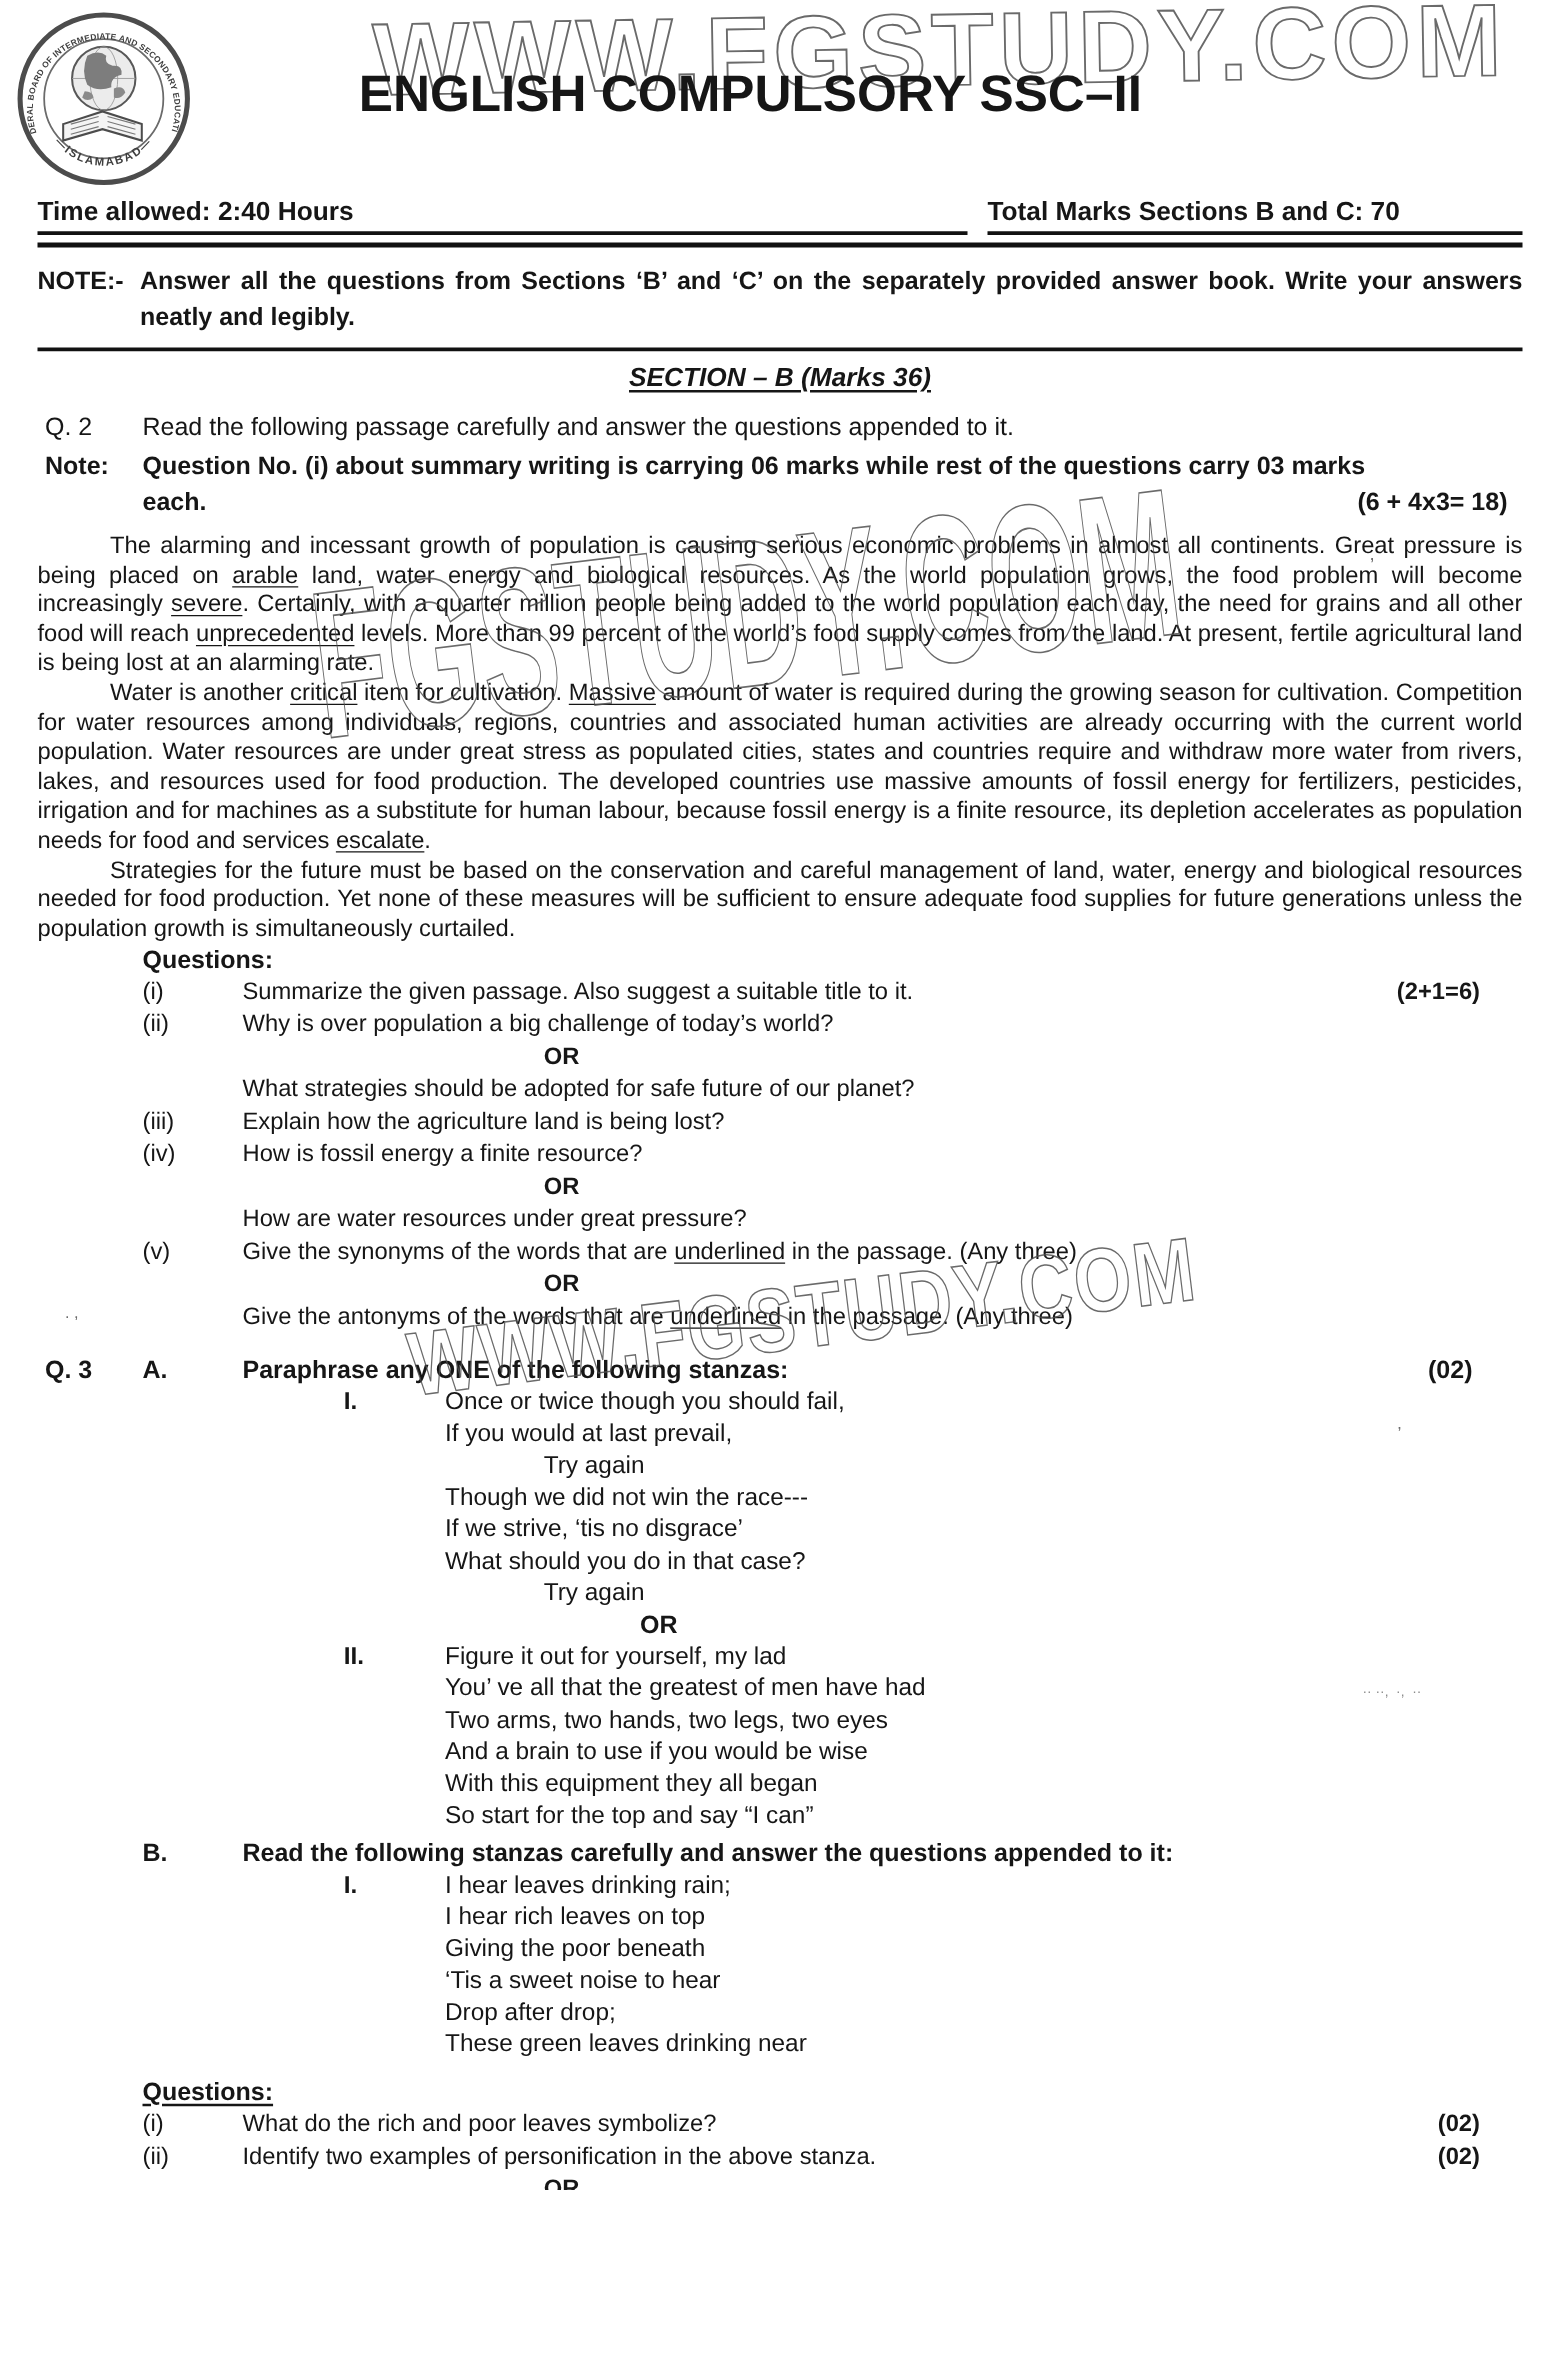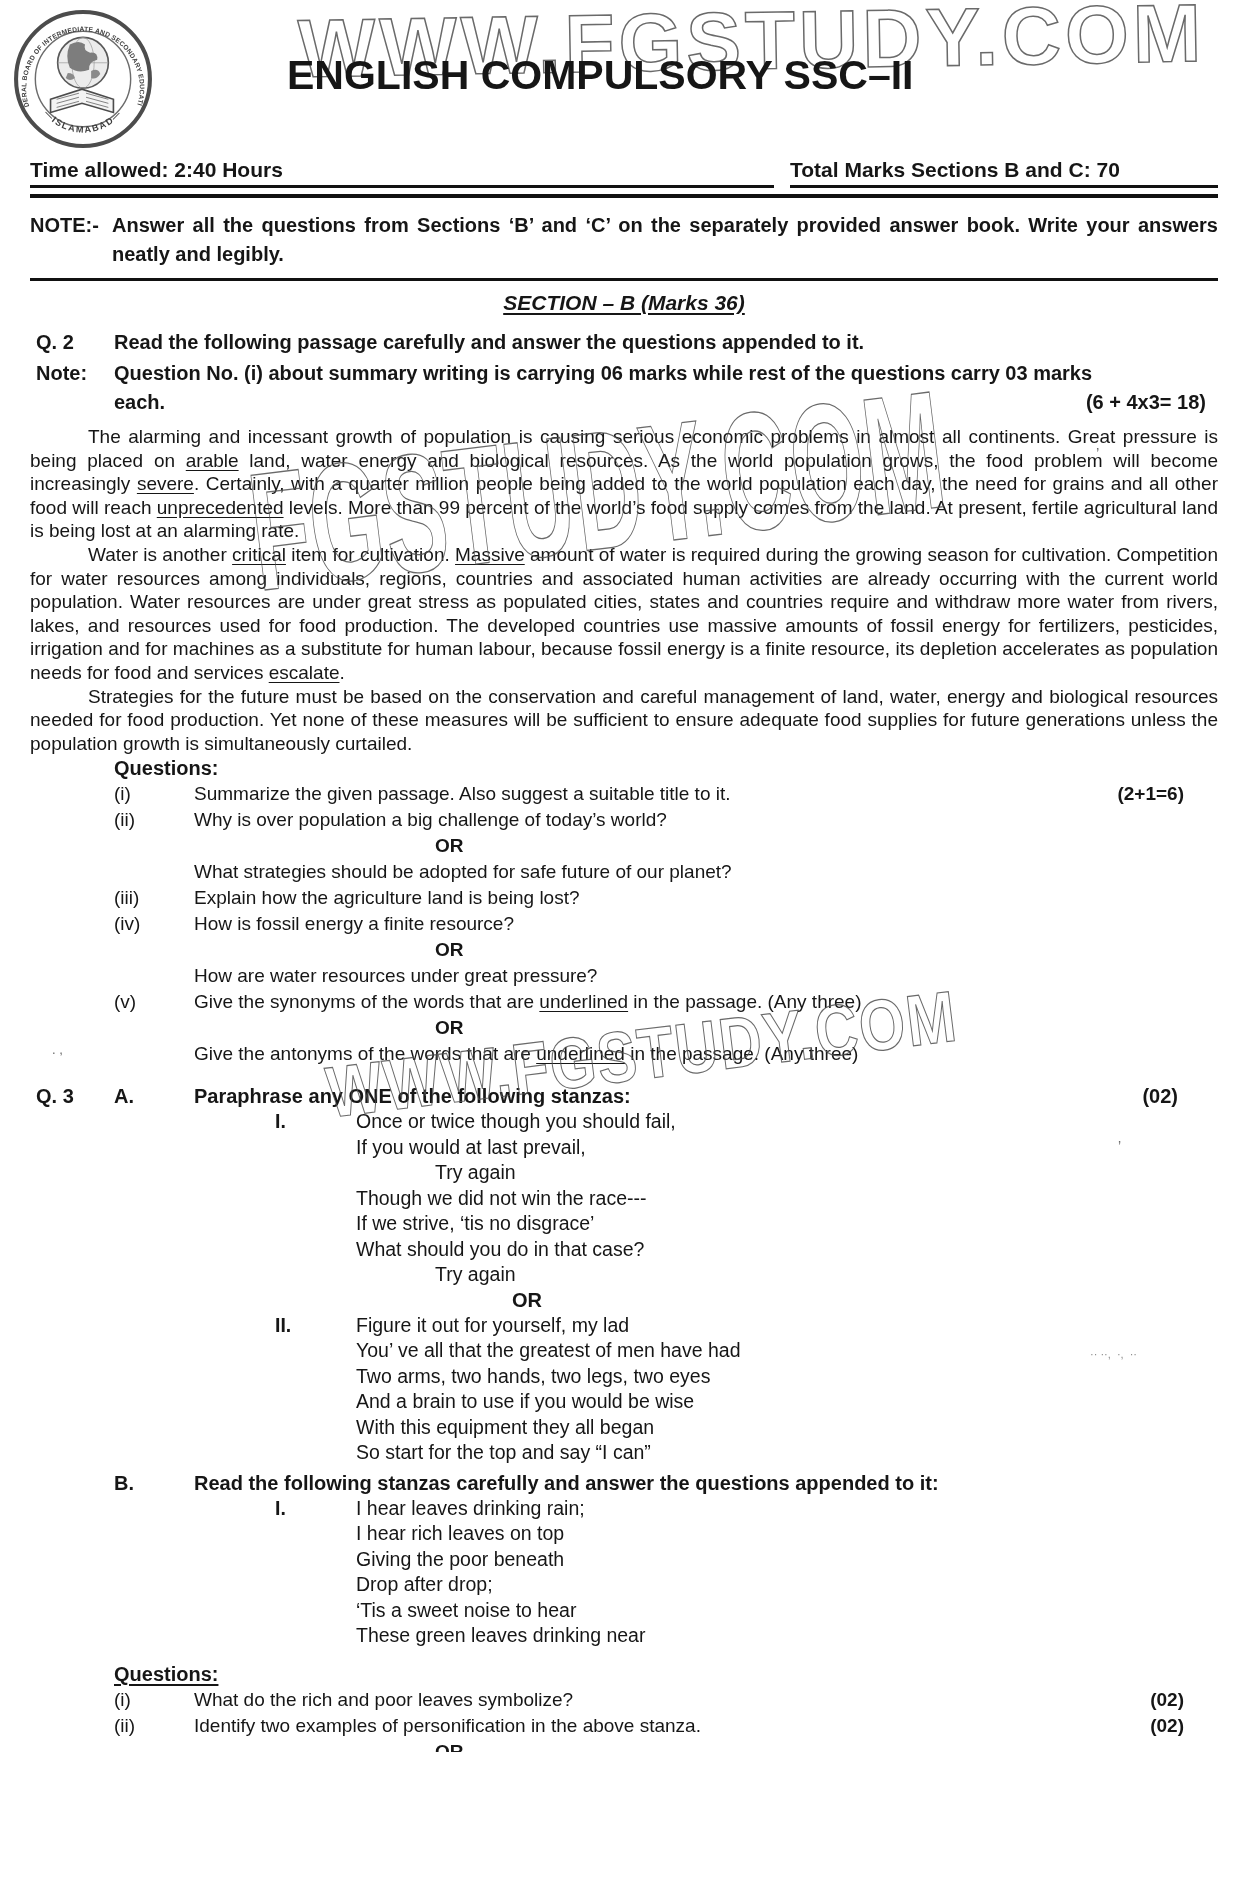--- a/index.html
+++ b/index.html
@@ -31,21 +31,21 @@
   .rule2{height:3px;background:#111;margin-top:9px;}
 
   .note{position:relative;padding-left:82px;font-weight:bold;font-size:20px;
         line-height:29px;margin-top:13px;text-align:justify;}
   .note .note-label{position:absolute;left:0;}
 
   .section-heading{text-align:center;font-weight:bold;font-style:italic;
                    font-size:21px;margin-top:10px;line-height:24px;}
   .section-heading u{text-underline-offset:3px;}
 
-  .q-head{position:relative;padding-left:84px;font-weight:bold;font-size:20px;
+  .q-head{position:relative;padding-left:84px;font-weight:normal;font-size:20px;
           margin-top:15px;line-height:25px;}
   .q-head .hlabel{position:absolute;left:6px;}
   .q-note{position:relative;padding-left:84px;font-weight:bold;font-size:20px;
           line-height:29px;margin-top:4px;text-align:justify;}
   .q-note .hlabel{position:absolute;left:6px;}
   .q-note-l2{display:flex;justify-content:space-between;padding-left:84px;
              font-weight:bold;font-size:20px;line-height:29px;}
   .q-note-l2 .mks{padding-right:12px;}
 
   .passage{font-size:19px;line-height:23.6px;text-align:justify;margin-top:8px;}
@@ -205,22 +205,22 @@
     <div class="q3-head" style="margin-top:4px;">
       <span class="plabel">B.</span>
       <span>Read the following stanzas carefully and answer the questions appended to it:</span>
     </div>
 
     <div class="stanza" id="stanza3">
         <div class="stanza-line">I hear leaves drinking rain;</div>
         <span class="s-label">I.</span>
         <div class="stanza-line">I hear rich leaves on top</div>
         <div class="stanza-line">Giving the poor beneath</div>
+        <div class="stanza-line">‘Tis a sweet noise to hear</div>
         <div class="stanza-line">Drop after drop;</div>
-        <div class="stanza-line">‘Tis a sweet noise to hear</div>
         <div class="stanza-line">These green leaves drinking near</div>
       </div>
 
     <div class="q-heading underlined" style="margin-top:13px;">Questions:</div>
     <div id="q3b-questions">
         <div class="q-row"><span class="lbl">(i)</span><span>What do the rich and poor leaves symbolize?</span><span class="mks">(02)</span></div>
         <div class="q-row"><span class="lbl">(ii)</span><span>Identify two examples of personification in the above stanza.</span><span class="mks">(02)</span></div>
         <div class="or-row">OR</div>
       </div>
 

